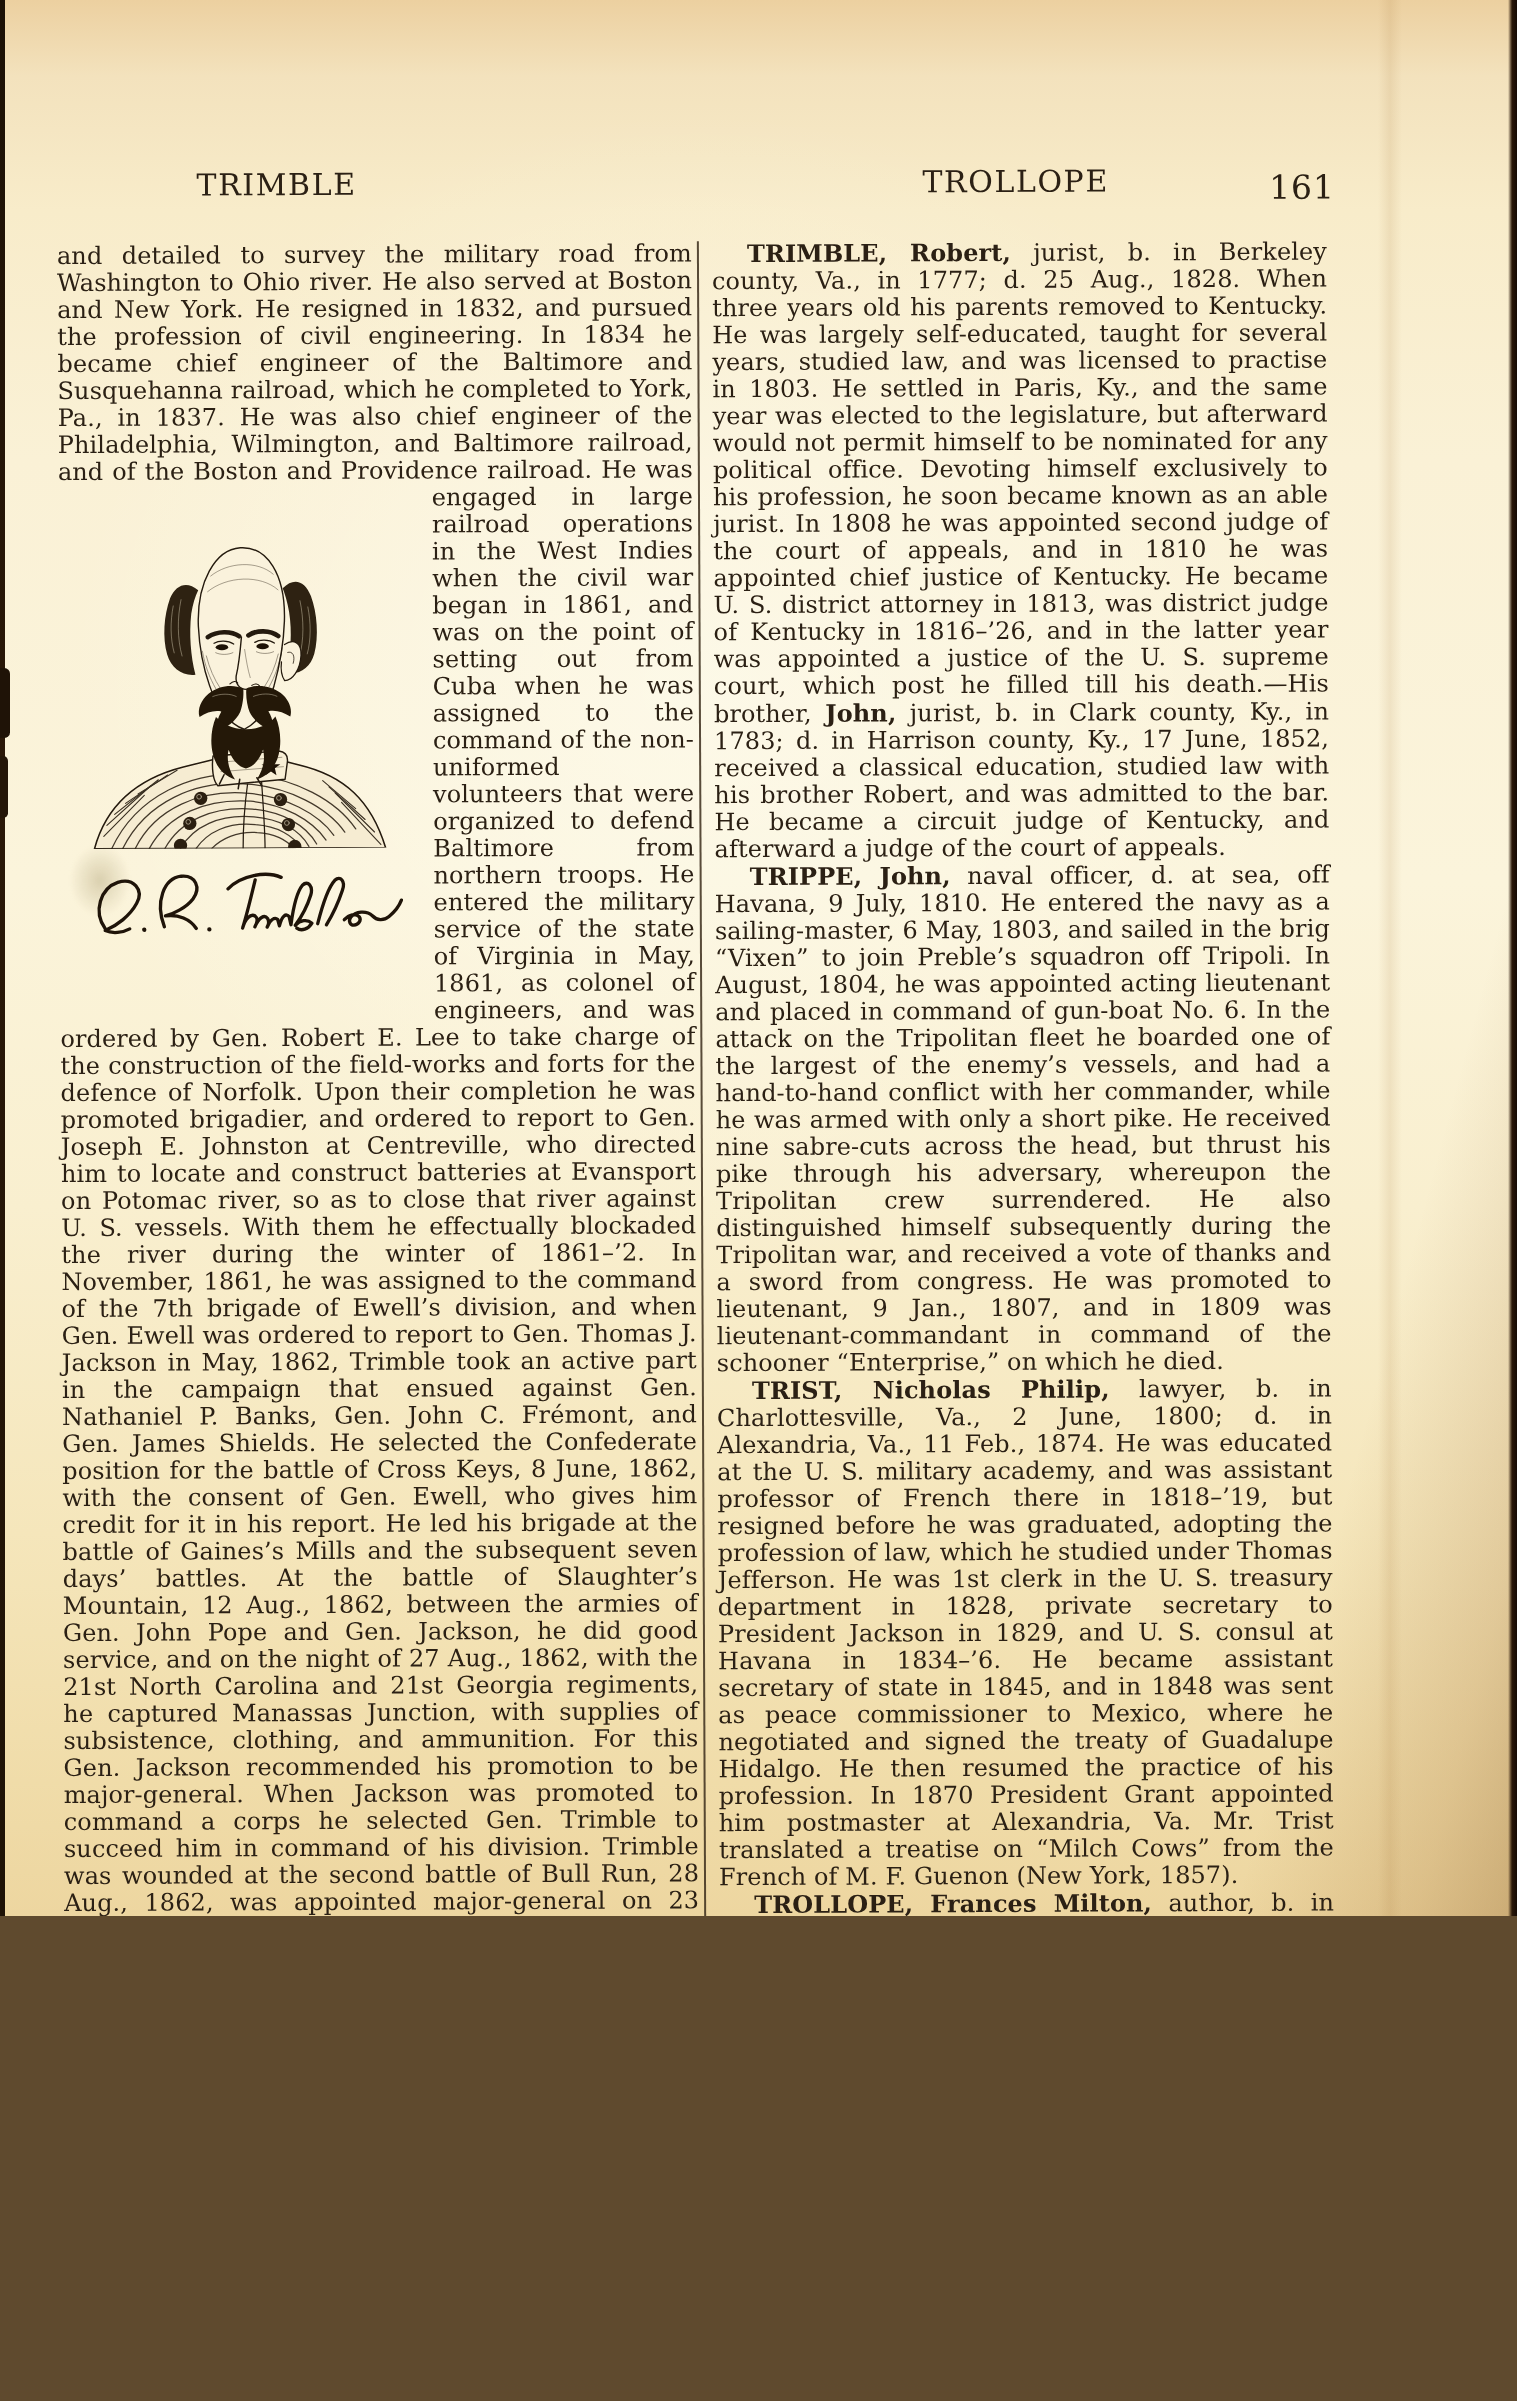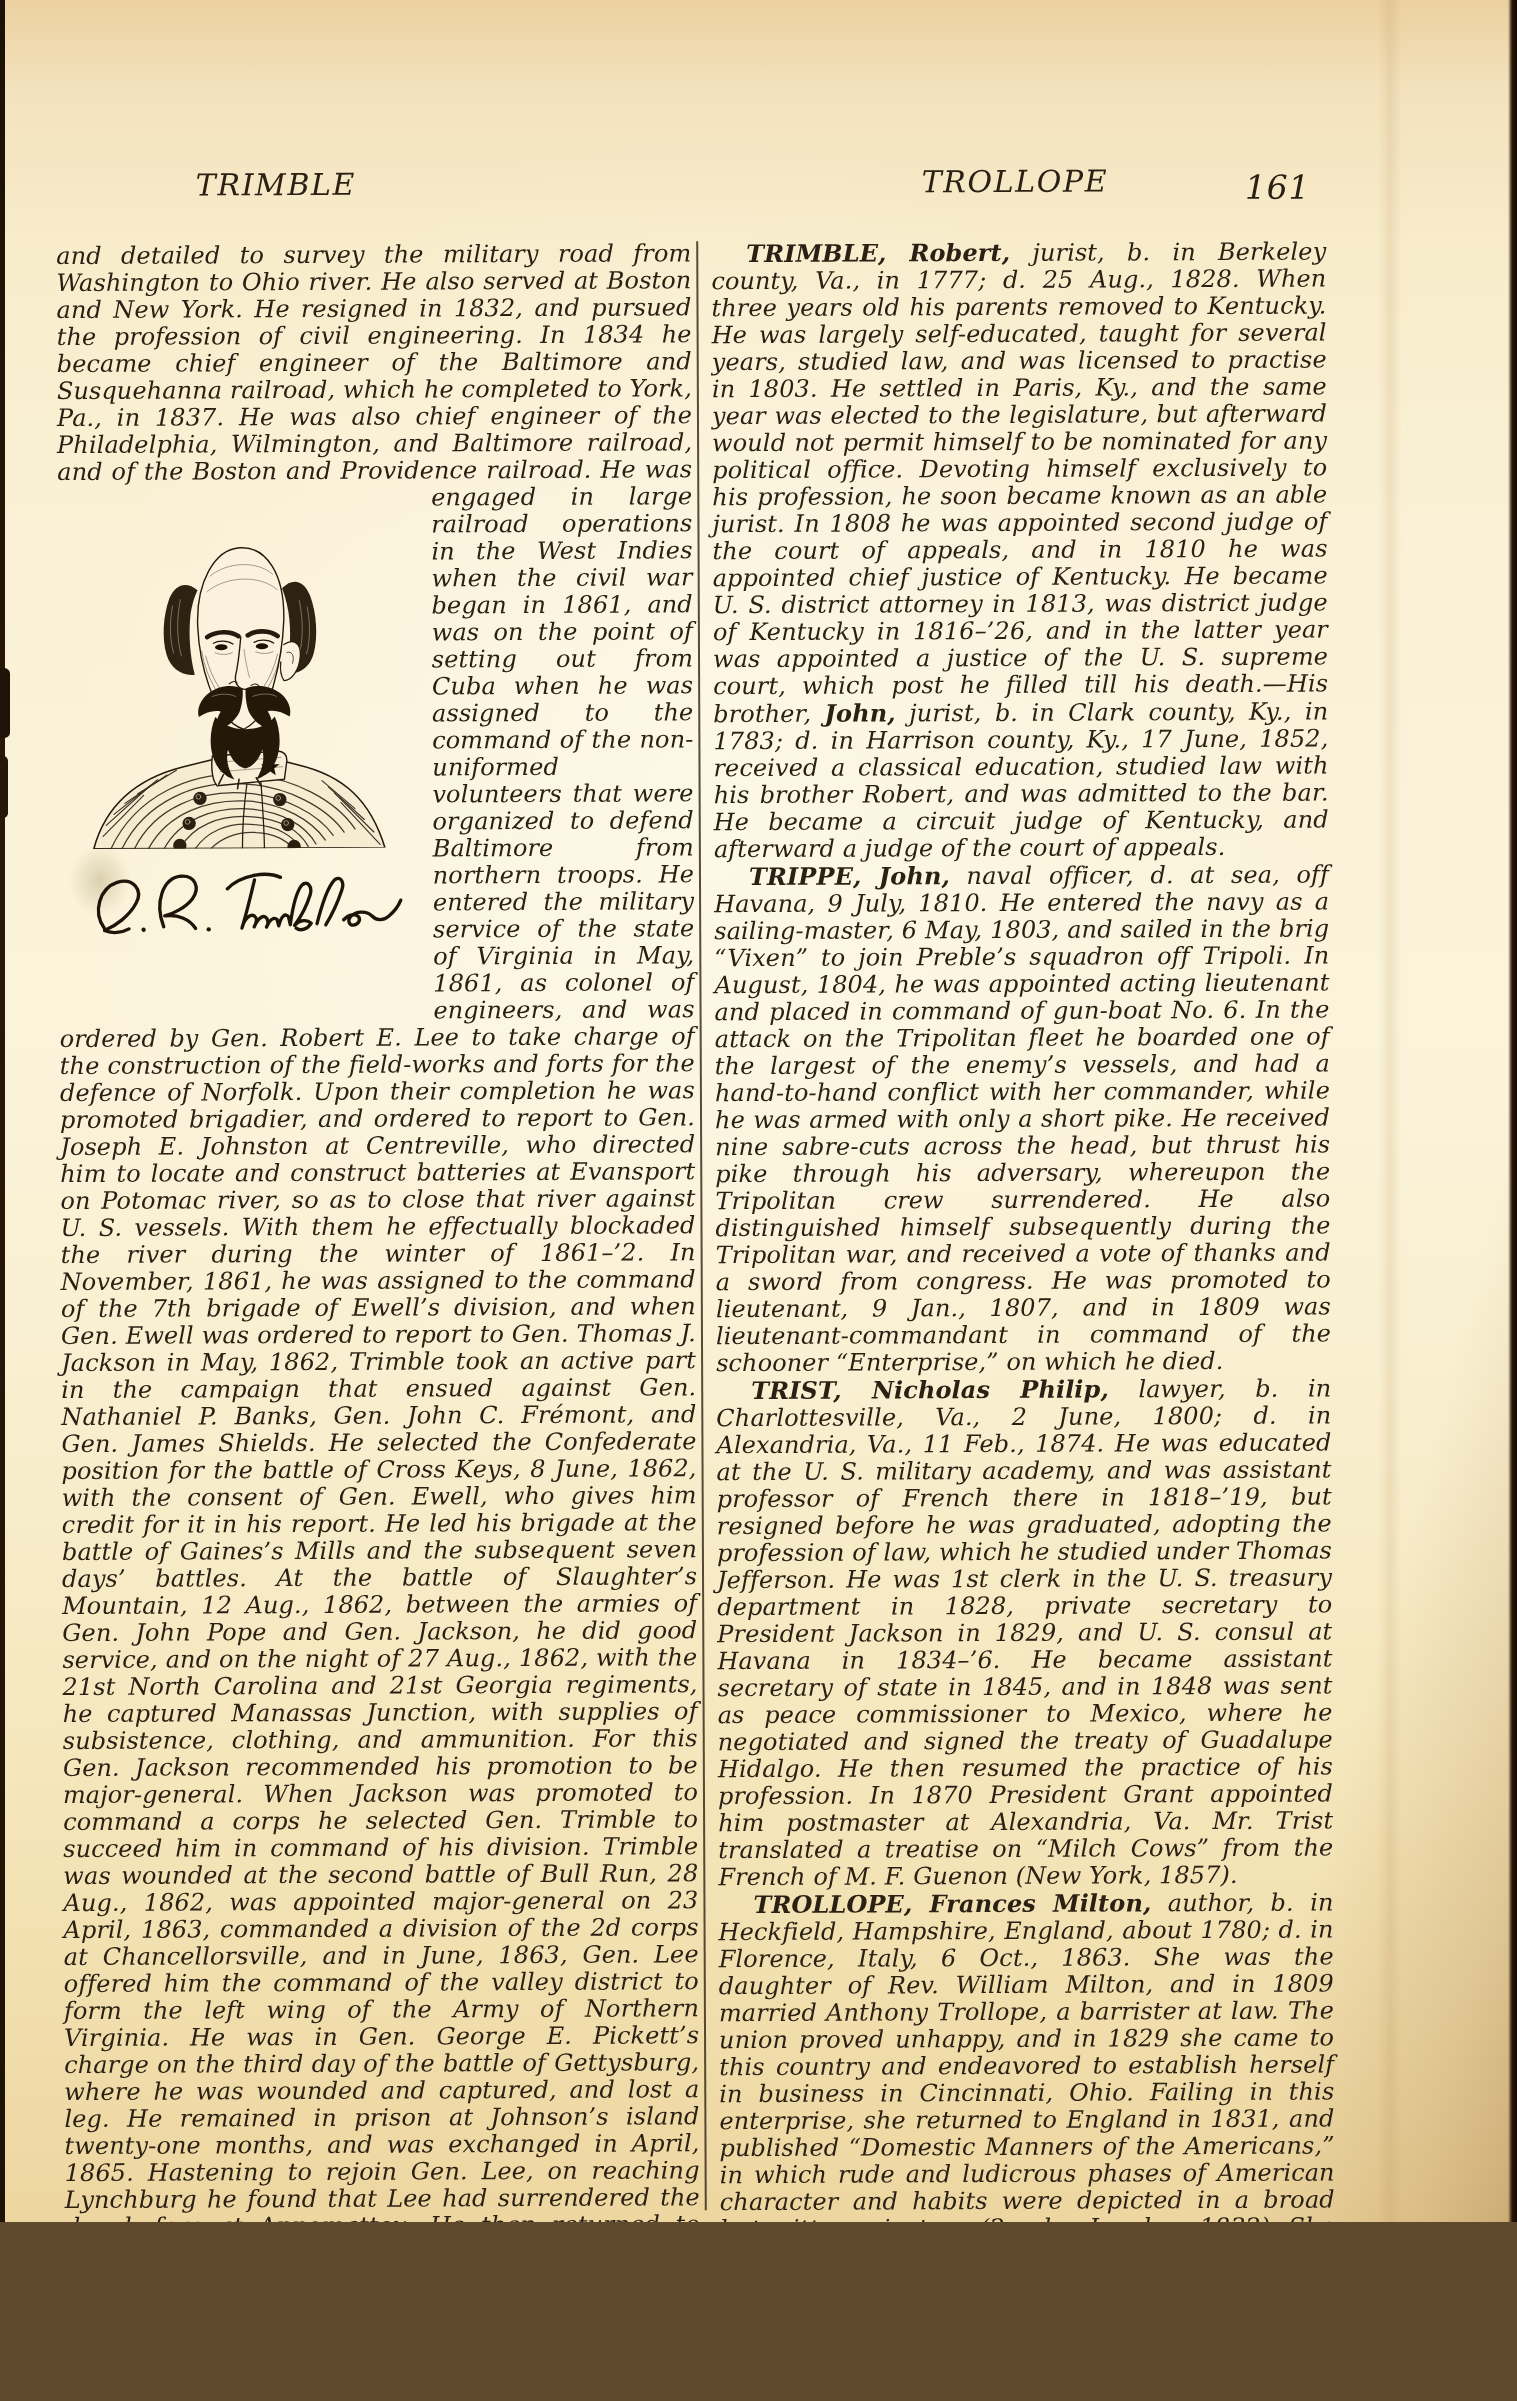--- a/index.html
+++ b/index.html
@@ -1,26 +1,25 @@
 <!DOCTYPE html>
 <html lang="en" style="font-size:12.8px"><head>
 <meta charset="utf-8">
 <title>Cyclopaedia page 161 — TRIMBLE / TROLLOPE</title>
 <style>
   html,body{margin:0;padding:0;background:#5f4a2e;}
   .page{
     position:relative;
-    width:1517px;height:2222px;
+    width:1517px;height:1916px;
     overflow:hidden;
     font-family:"DejaVu Serif","Liberation Serif",serif;
     color:#2b2014;
     background:
       linear-gradient(105deg, rgba(150,95,35,0) 86%, rgba(150,95,35,0.20) 95%, rgba(130,80,25,0.32) 100%),
       linear-gradient(180deg,#ecd0a0 0%,#f3e2bd 4%,#f8ecca 11%,#faf1d6 24%,#fbf4db 46%,#f9efcf 63%,#f5e6bb 80%,#f0dca9 93%,#edd6a0 100%);
-    font-style: italic;
   }
   .page::before{
     content:'';position:absolute;inset:0;pointer-events:none;
     background:radial-gradient(ellipse 58% 42% at 46% 36%, rgba(255,255,246,0.50), rgba(255,255,246,0) 72%);
   }
   .edge-left{position:absolute;left:0;top:0;width:4.8px;height:100%;
     background:linear-gradient(180deg,#1c1106 0%,#2a1808 40%,#1e1206 100%);}
   .edge-left-nub1{position:absolute;left:0;top:668px;width:10.4px;height:70px;border-radius:0 5.6px 5.6px 0;background:#1f1307;}
   .edge-left-nub2{position:absolute;left:0;top:756px;width:8px;height:62px;border-radius:0 4.8px 4.8px 0;background:#241608;}
   .edge-right{position:absolute;right:0;top:0;width:8.8px;height:100%;
@@ -28,21 +27,21 @@
   .crease{position:absolute;left:1378px;top:0;width:24px;height:100%;pointer-events:none;
     background:linear-gradient(90deg, rgba(170,125,65,0) 0%, rgba(170,125,65,0.14) 50%, rgba(170,125,65,0) 100%);}
   .smudge{position:absolute;left:69px;top:844px;width:62px;height:73px;border-radius:50%;
     background:radial-gradient(ellipse, rgba(165,150,105,0.38), rgba(165,150,105,0) 70%);filter:blur(1.6px);}
 
   .content{position:absolute;inset:0;transform:rotate(-0.25deg);}
 
   .running-head{position:absolute;top:165px;font-size:30px;letter-spacing:1.6px;text-align:center;white-space:nowrap;}
   .rh-left{left:128px;width:304px;}
   .rh-right{left:863px;width:312px;}
-  .page-number{position:absolute;top:170px;left:1249px;width:89px;font-size:33px;text-align:left;letter-spacing:0.8px;}
+  .page-number{position:absolute;top:170px;left:1249px;width:89px;font-size:33px;text-align:right;letter-spacing:0.8px;}
 
   .col-divider{position:absolute;left:700px;top:241px;width:2.4px;height:1969px;background:#3b2d1b;opacity:0.85;}
 
   .columns{position:absolute;left:60px;top:240px;width:1270px;display:grid;grid-template-columns:635px 615px;column-gap:20px;}
 
   .entry-text{
     margin:0;font-size:24px;line-height:27px;
     text-align:justify;text-align-last:left;hyphens:auto;-webkit-hyphens:auto;
     letter-spacing:0.1px;
   }

